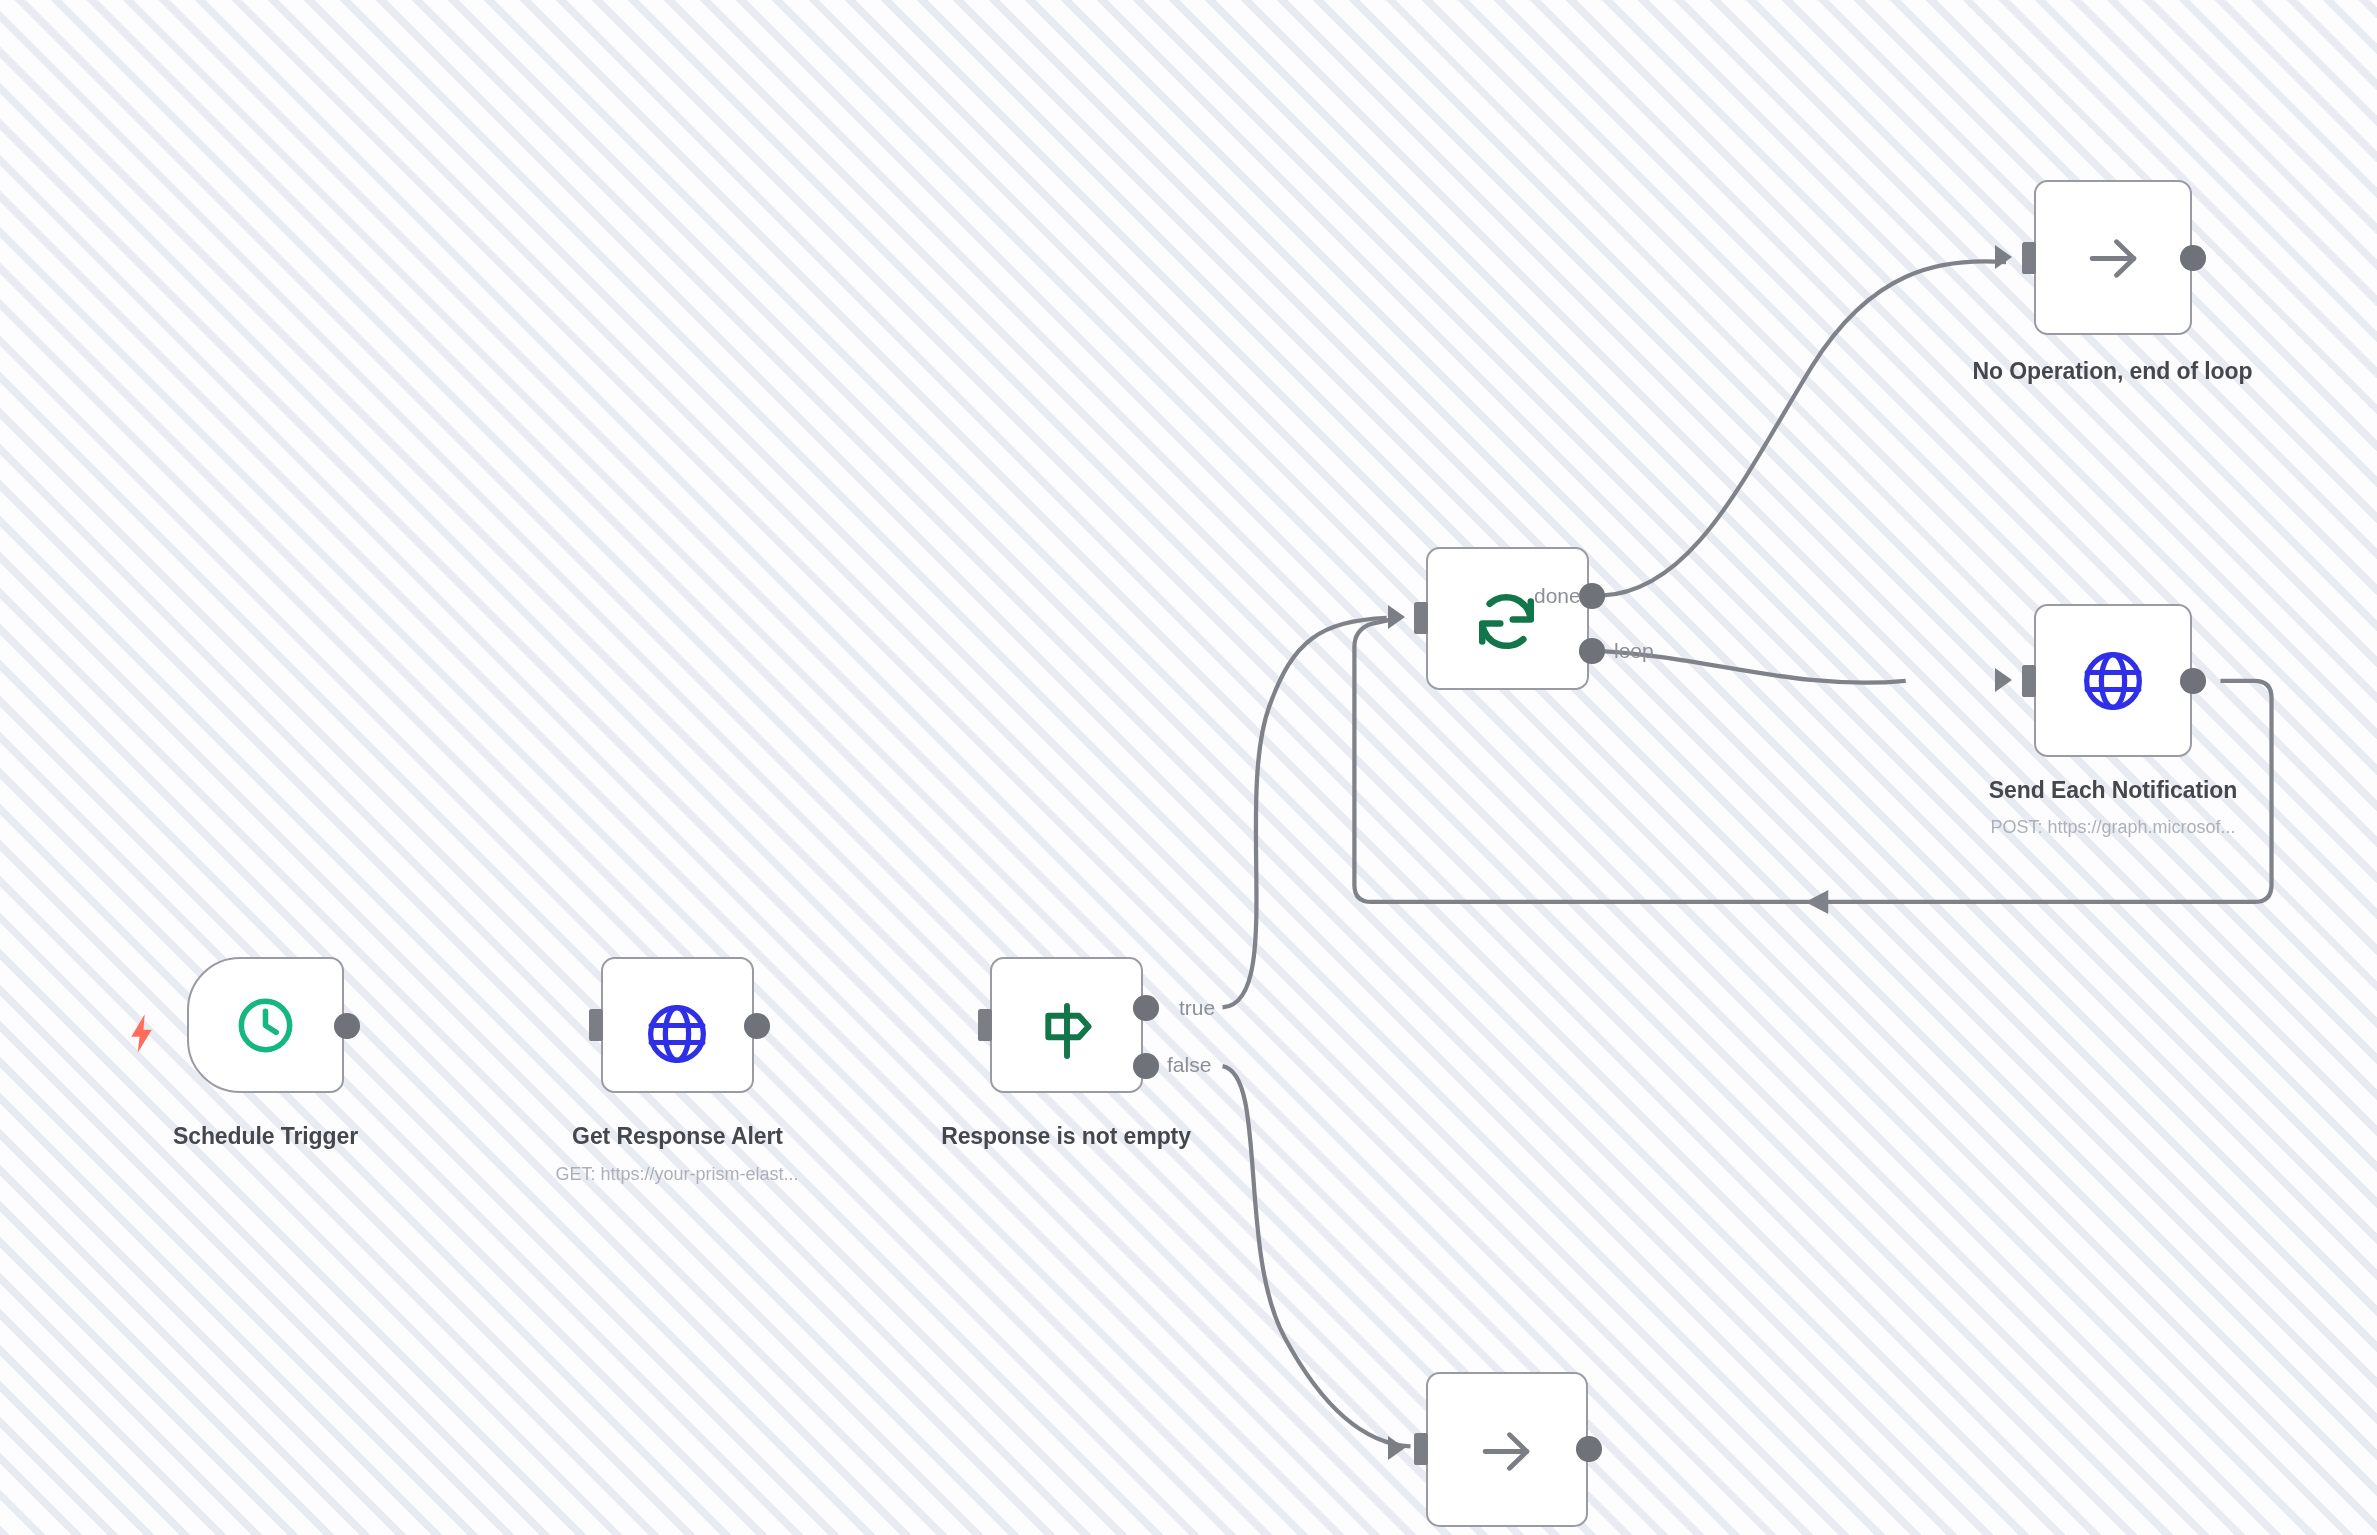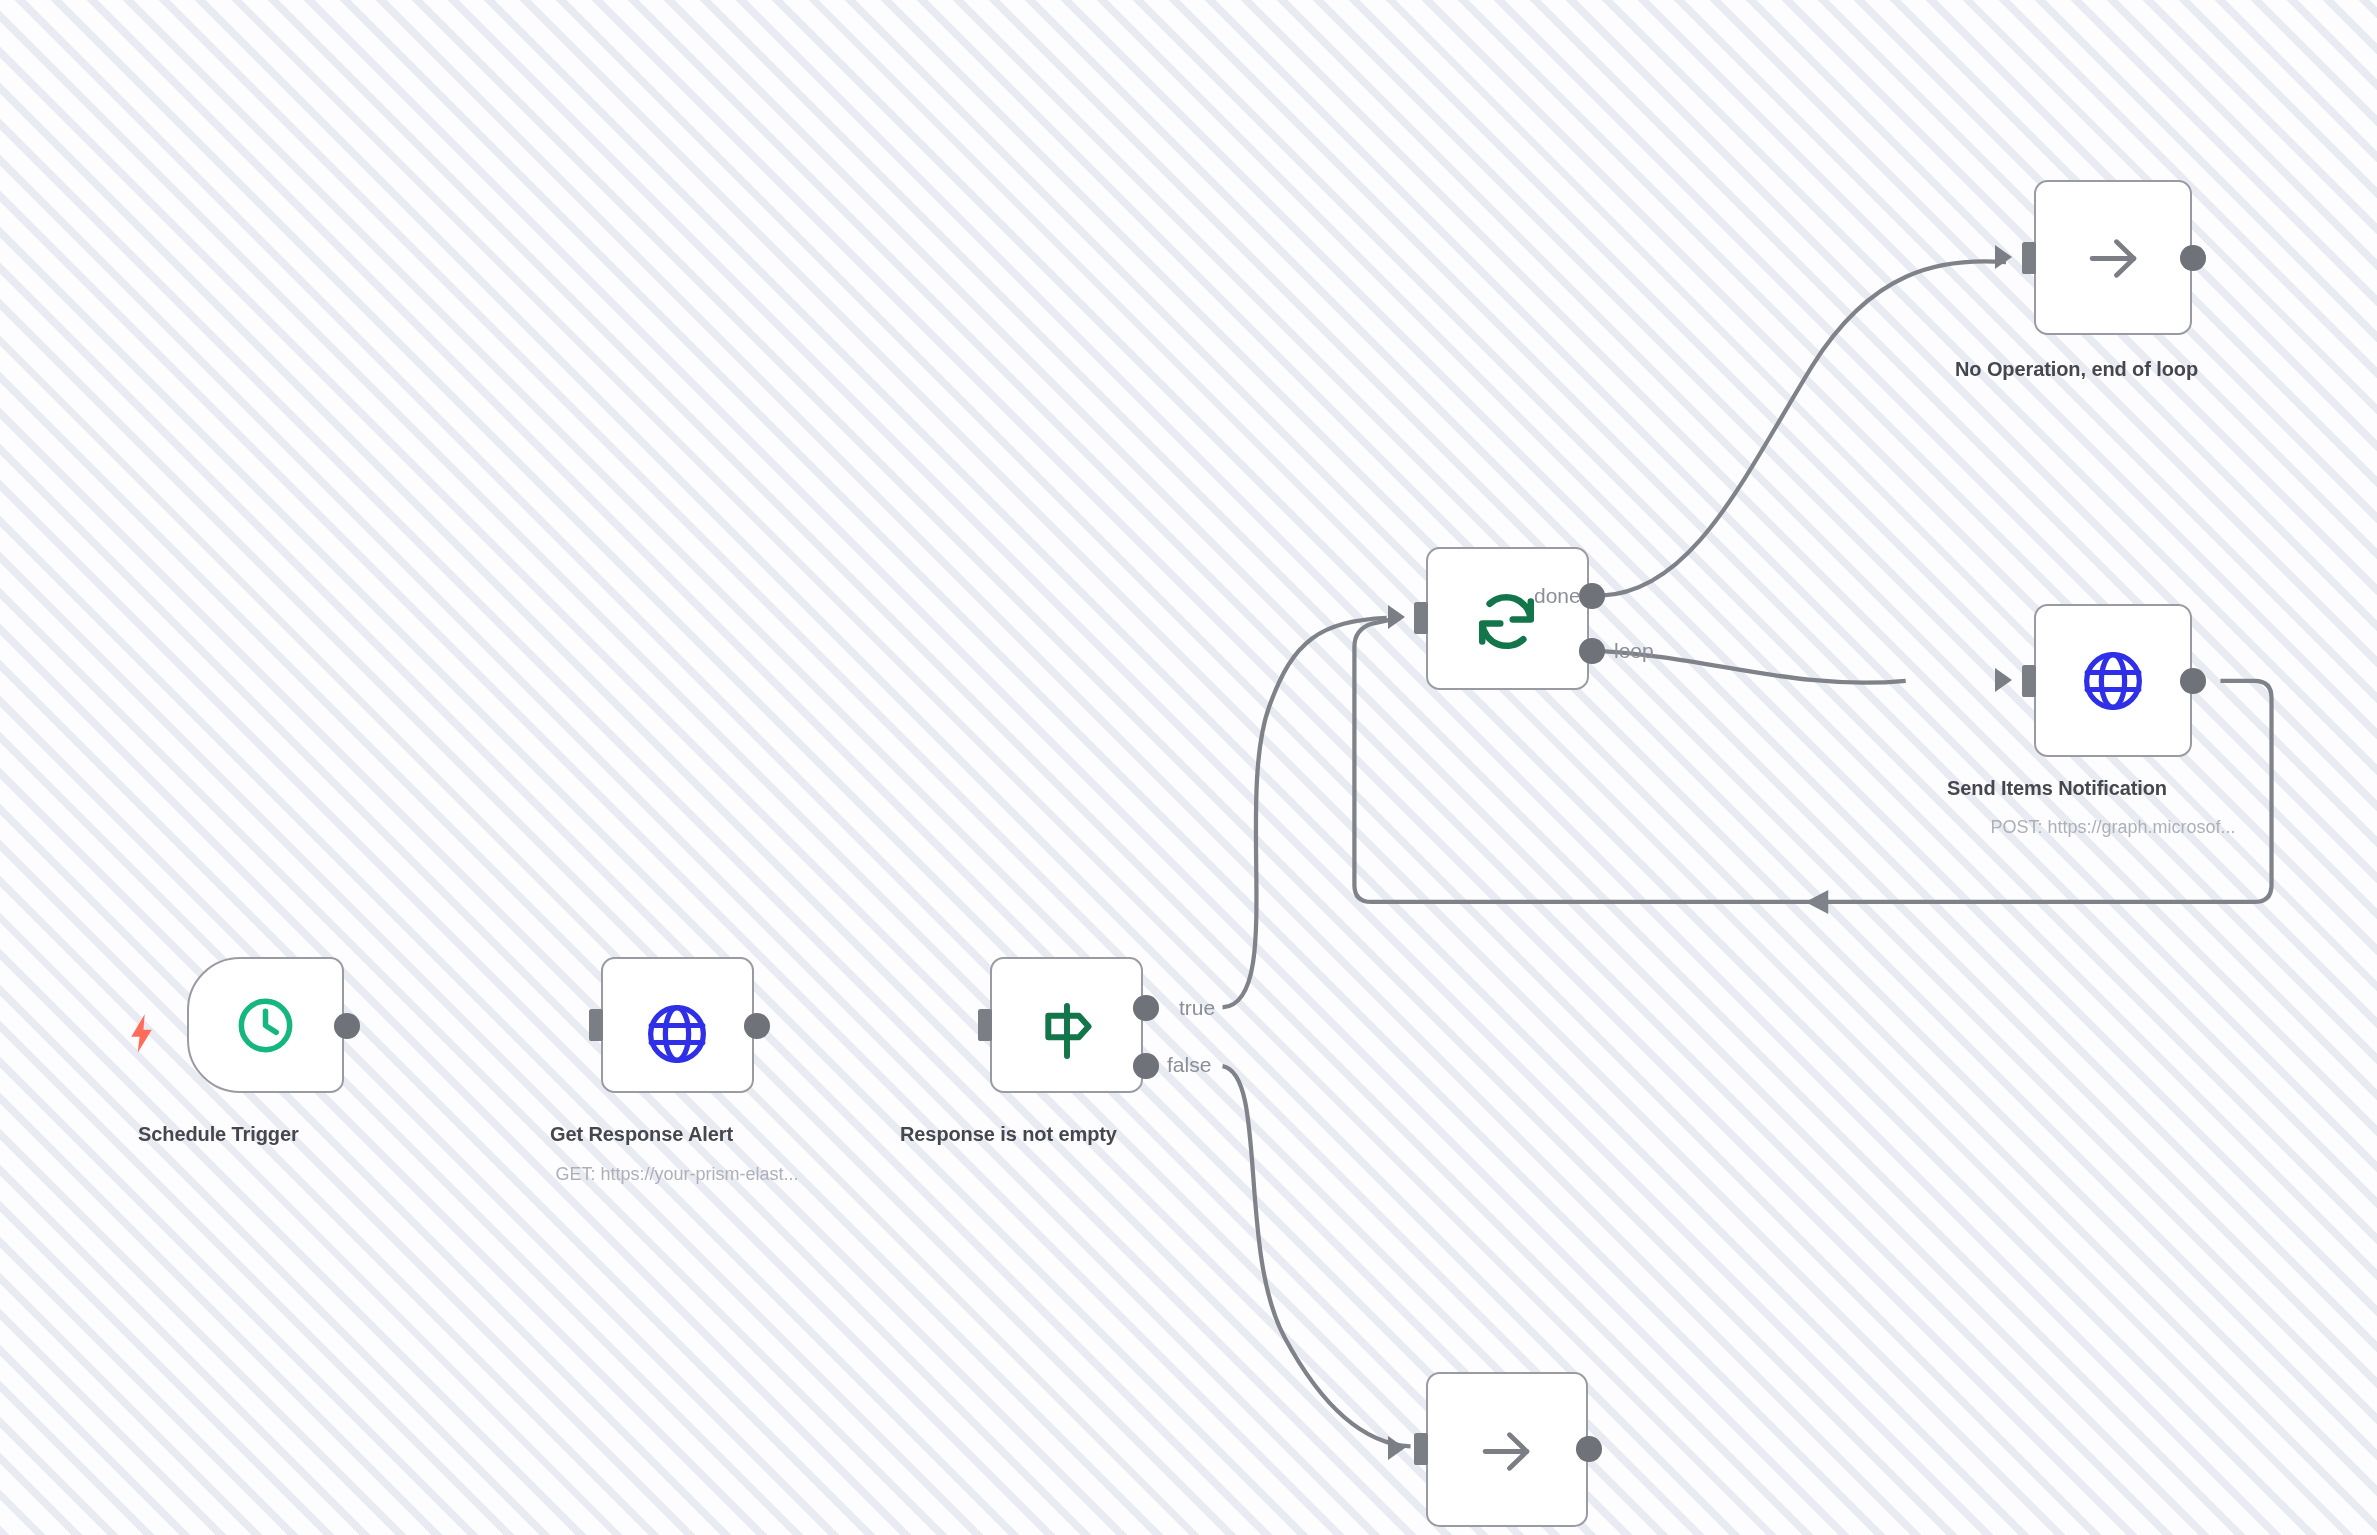--- a/index.html
+++ b/index.html
@@ -65,21 +65,22 @@
     position: absolute;
     width: 0; height: 0;
     border-top: 12.8px solid transparent;
     border-bottom: 12.8px solid transparent;
     border-left: 17px solid #7b7e85;
   }
 
   
   .node-label {
     position: absolute;
-    font-size: 20px;
+    text-align: center;
+    font-size: 23px;
     font-weight: bold;
     color: #45474d;
     line-height: 1.22;
     letter-spacing: -0.1px;
   }
   .node-subtitle {
     position: absolute;
     text-align: center;
     font-size: 18px;
     color: #adb0b8;
@@ -202,21 +203,21 @@
   <span style="position:absolute; left:2079px; top:647px;">
     <svg width="68" height="68" viewBox="0 0 24 24" fill="none" stroke="#2f2fe8" stroke-width="1.85" stroke-linecap="round">
       <circle cx="12" cy="12" r="9.3"></circle>
       <ellipse cx="12" cy="12" rx="4.1" ry="9.3"></ellipse>
       <path d="M2.9 9 H21.1 M2.9 15 H21.1"></path>
     </svg>
   </span>
   <div class="port-arrow" style="left:1995px; top:668px;"></div>
   <div class="port-in" style="left:2022px; top:665px;"></div>
   <div class="port-out" style="left:2180px; top:668px;"></div>
-  <div class="node-label" style="left:1947px; top:776px; width:332px;">Send Items Notification</div>
+  <div class="node-label" style="left:1947px; top:776px; width:332px;">Send Each Notification</div>
   <div class="node-subtitle" style="left:1926px; top:817px; width:374px;">POST: https://graph.microsof...</div>
 
   <div class="node" style="left:1426px; top:1372px; width:162px; height:155px;"></div>
   <span style="position:absolute; left:1472px; top:1421px;">
     <svg width="68" height="61" viewBox="0 0 24 24" fill="none" stroke="#7b7e85" stroke-width="1.9" stroke-linecap="round" stroke-linejoin="round">
       <path d="M3.8 12 H20.2"></path>
       <path d="M13.4 5.4 L20.2 12 L13.4 18.6"></path>
     </svg>
   </span>
   <div class="port-arrow" style="left:1388px; top:1436px;"></div>

